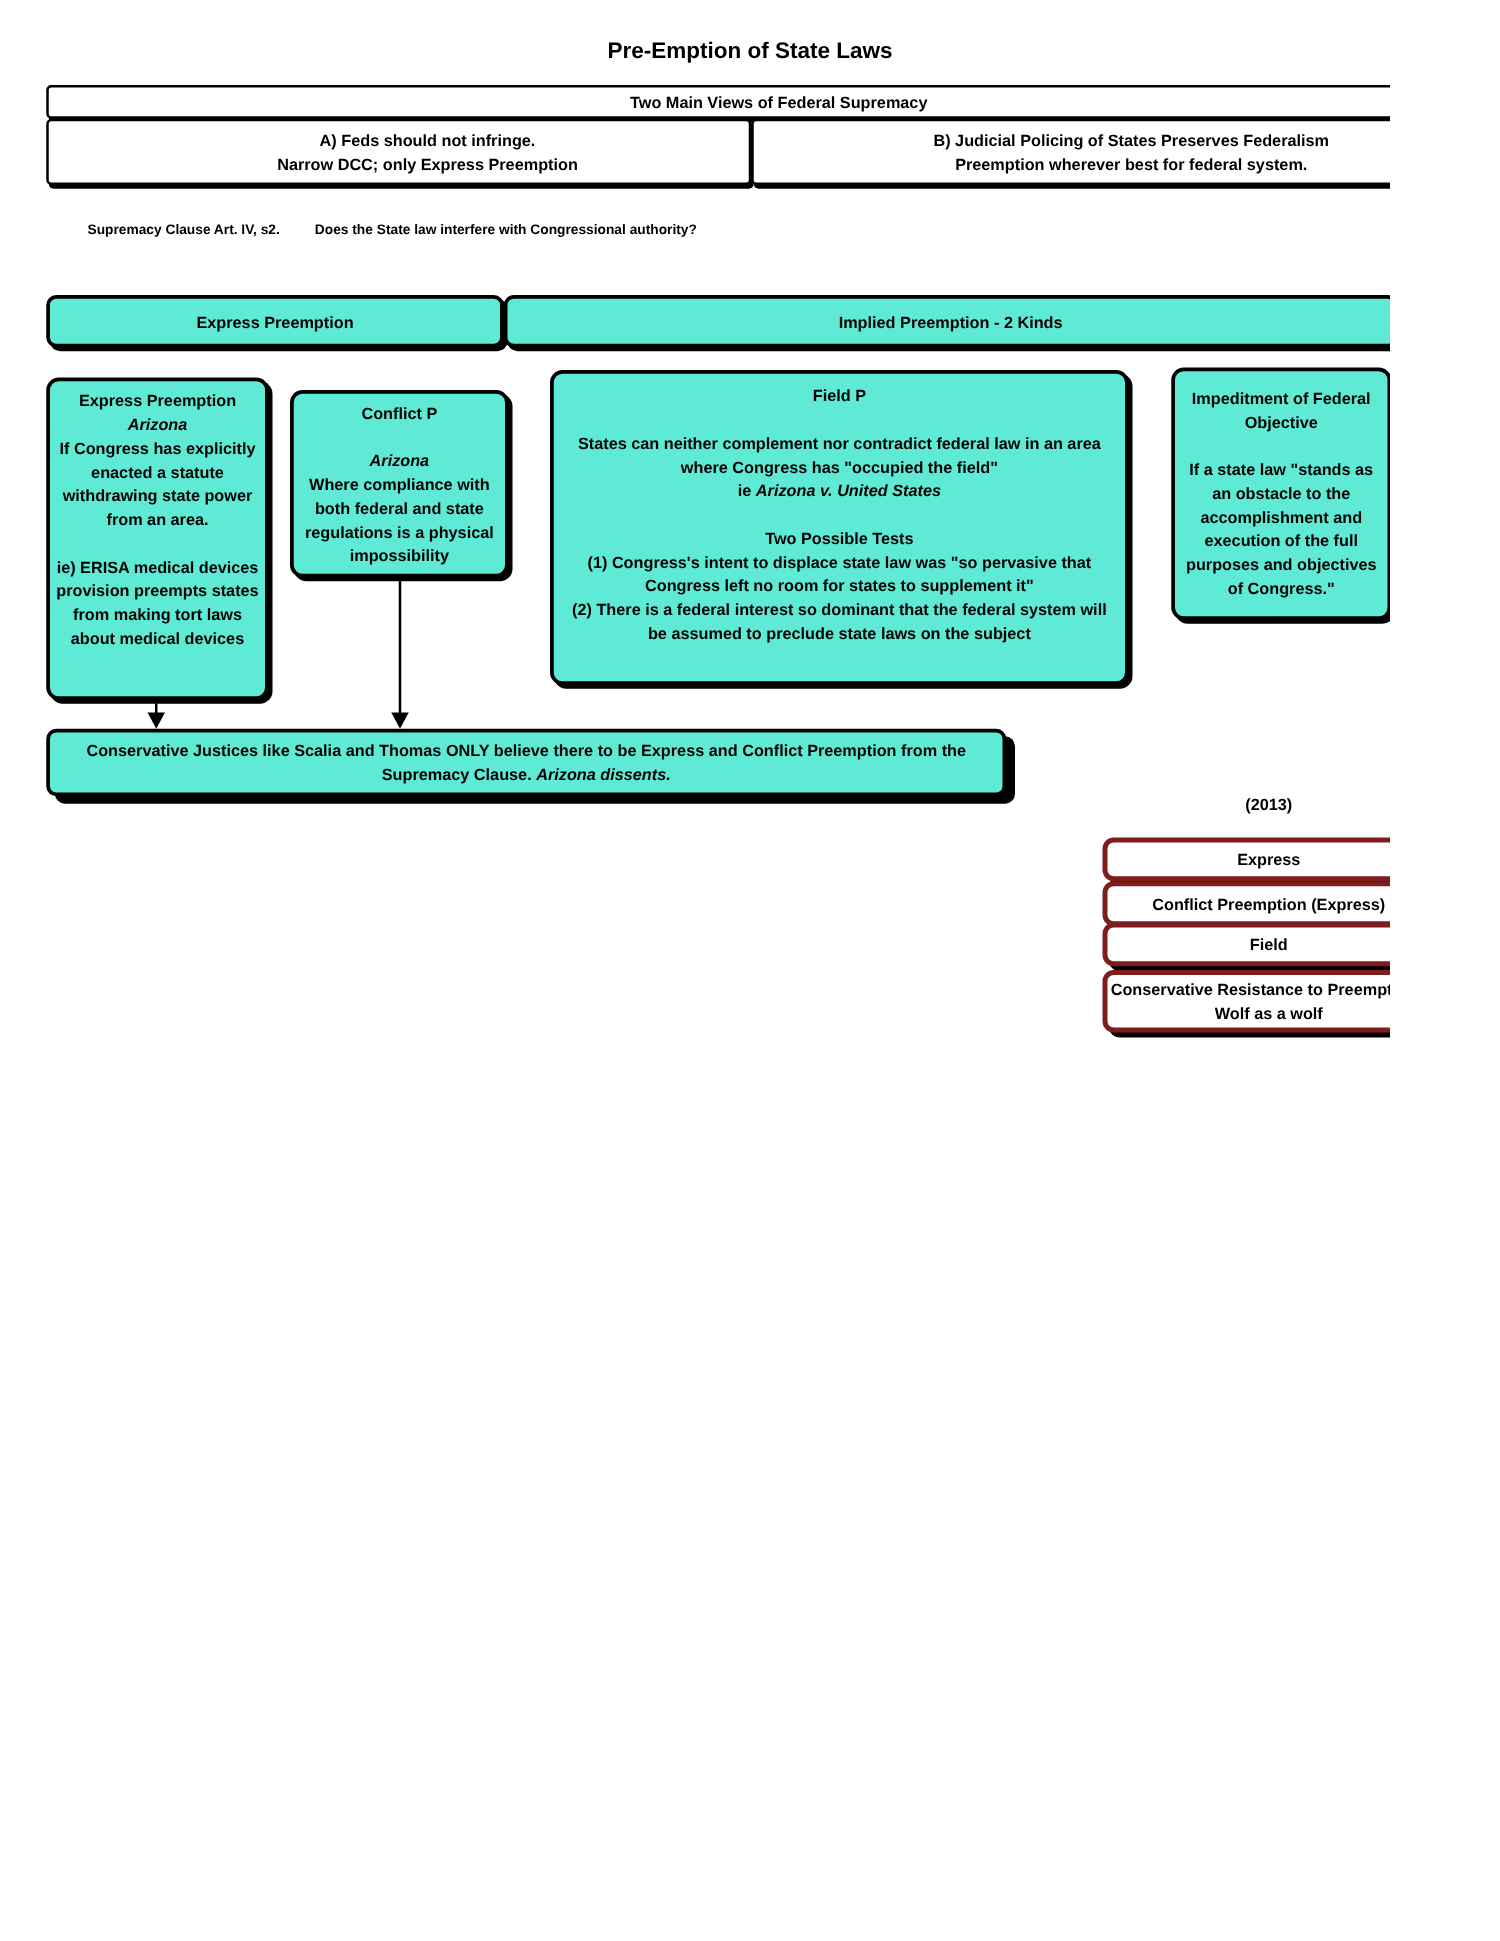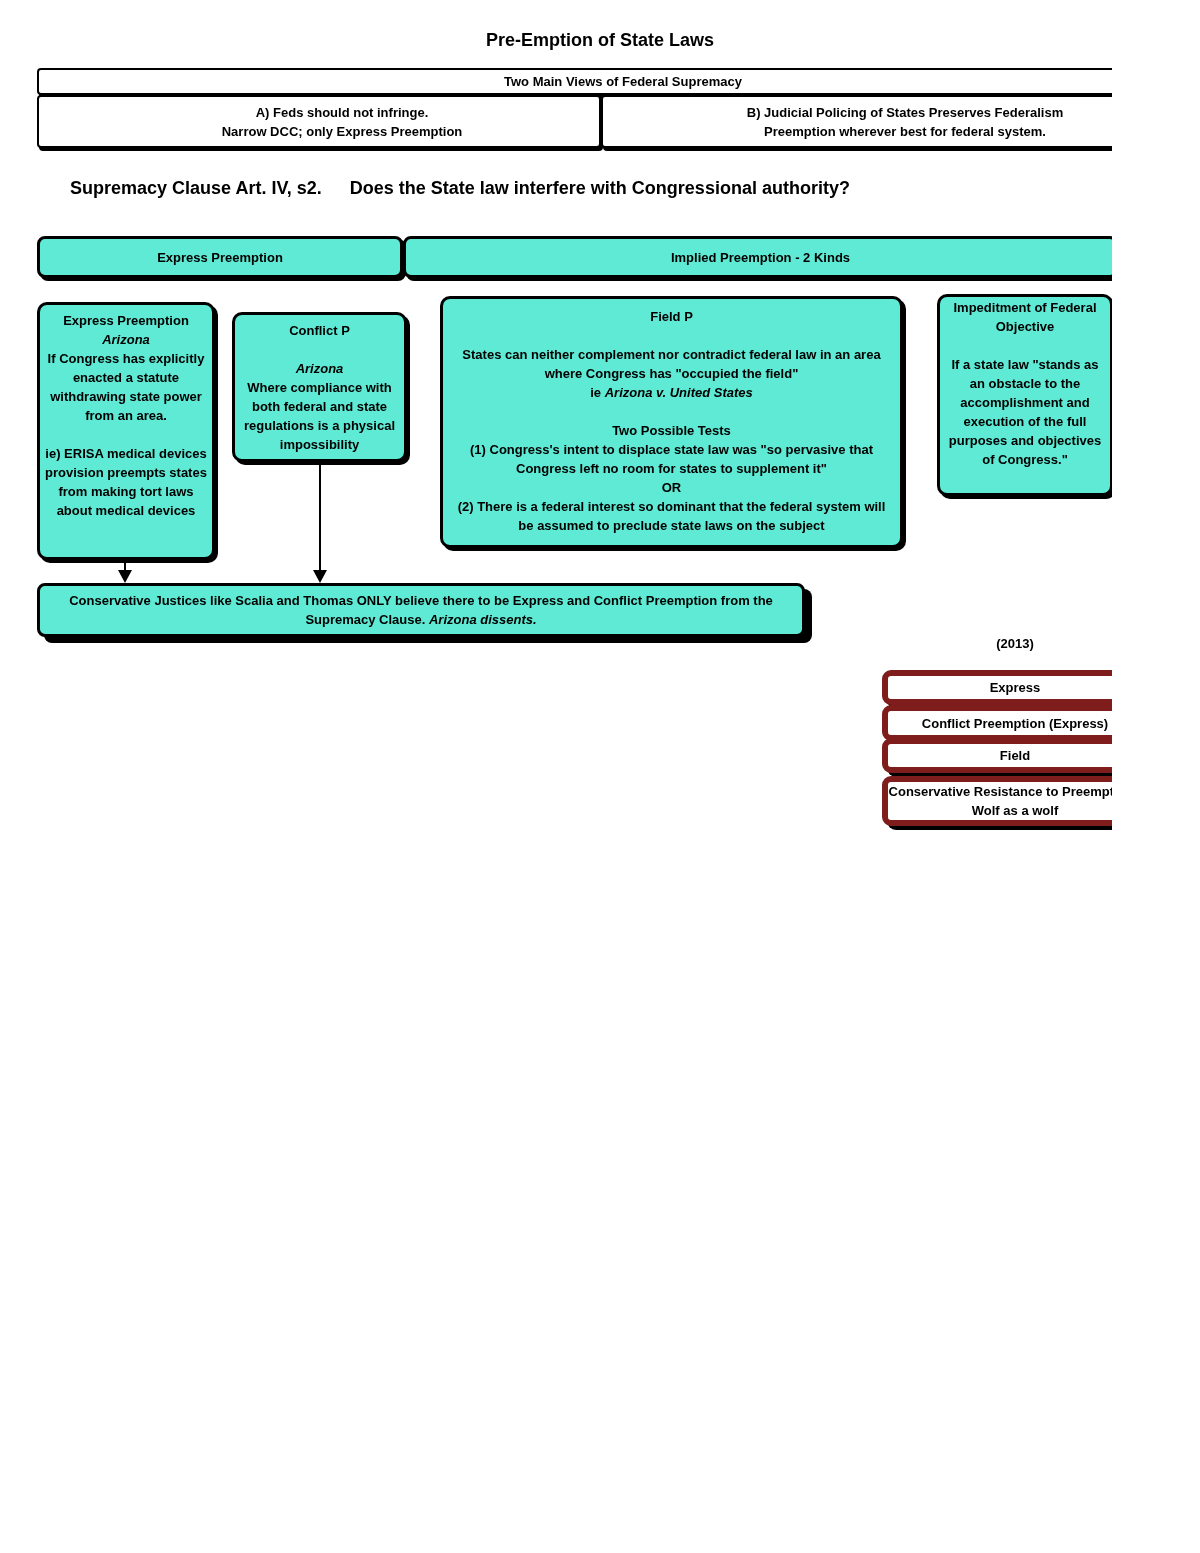--- a/index.html
+++ b/index.html
@@ -19,39 +19,39 @@
   }
   .center-flex{display:flex;flex-direction:column;align-items:center;justify-content:center;text-align:center;}
   .it{font-style:italic;}
   .t13c{font-size:13px;line-height:19px;font-weight:bold;text-align:center;}
   #title{left:0;top:30px;width:1200px;text-align:center;font-size:18px;font-weight:bold;}
   
   #two-views{left:37px;top:68px;width:1126px;height:27px;}
   #view-a{left:37px;top:95px;width:564px;height:53px;}
   #view-b{left:601px;top:95px;width:562px;height:53px;text-align:center;}
   
-  #question{left:70px;top:178px;width:1000px;font-size:18px;font-weight:bold;}
+  #question{left:70px;top:178px;width:1000px;font-size:11px;font-weight:bold;}
   #question .gap{display:inline-block;width:28px;}
   
   #express-header{left:37px;top:236px;width:366px;height:42px;border-radius:8px;}
   #implied-header{left:403px;top:236px;width:715px;height:42px;border-radius:8px;}
   
   #express-box{left:37px;top:302px;width:178px;height:258px;padding:6px 4px;}
   #conflict-box{left:232px;top:312px;width:175px;height:150px;padding:6px 4px;}
   #field-box{left:440px;top:296px;width:463px;height:252px;padding:8px 10px;}
-  #impediment-box{left:937px;top:294px;width:176px;height:202px;padding:1px 5px;}
+  #impediment-box{left:937px;top:294px;width:176px;height:202px;padding:12px 5px;}
   .blank{height:19px;}
   
   .arrow-line{position:absolute;width:2px;background:#000;}
   .arrow-head{position:absolute;width:0;height:0;border-left:7px solid transparent;border-right:7px solid transparent;border-top:13px solid #000;}
   
   #conservative-box{left:37px;top:583px;width:768px;height:54px;border-radius:8px;box-shadow:7px 6px 0 #000;padding:4px 10px;}
   
   #legend-year{left:882px;top:636px;width:266px;text-align:center;font-size:13px;font-weight:bold;}
-  .legend-box{left:882px;width:266px;border:6px solid #7f1d1d;background:#fff;border-radius:9px;box-shadow:5px 4px 0 #000;}
+  .legend-box{left:882px;width:266px;border:4px solid #7f1d1d;background:#fff;border-radius:9px;box-shadow:5px 4px 0 #000;}
   #legend-0{top:670px;height:35px;}
   #legend-1{top:705px;height:36px;}
   #legend-2{top:738px;height:35px;}
   #legend-3{top:776px;height:50px;}
 </style>
 </head>
 <body>
 
 <div id="page">
 
@@ -99,21 +99,20 @@
   </div>
 
   <div id="field-box" class="abs box t13c">
     <div>Field P</div>
     <div class="blank"></div>
     <div>States can neither complement nor contradict federal law in an area where Congress has "occupied the field"</div>
     <div><span>ie </span><span class="it">Arizona  v. United States</span></div>
     <div class="blank"></div>
     <div>Two Possible Tests</div>
     <div>(1) Congress's intent to displace state law was "so pervasive that Congress left no room for states to supplement it"</div>
-    <div>OR</div>
     <div>(2) There is a federal interest so dominant that the federal system will be assumed to preclude state laws on the subject</div>
   </div>
 
   <div id="impediment-box" class="abs box t13c">
     <div>Impeditment of Federal Objective</div>
     <div class="blank"></div>
     <div>If a state law "stands as an obstacle to the accomplishment and execution of the full purposes and objectives of Congress."</div>
   </div>
 
   <div class="arrow-line" style="left:124px;top:560px;height:12px;"></div>

